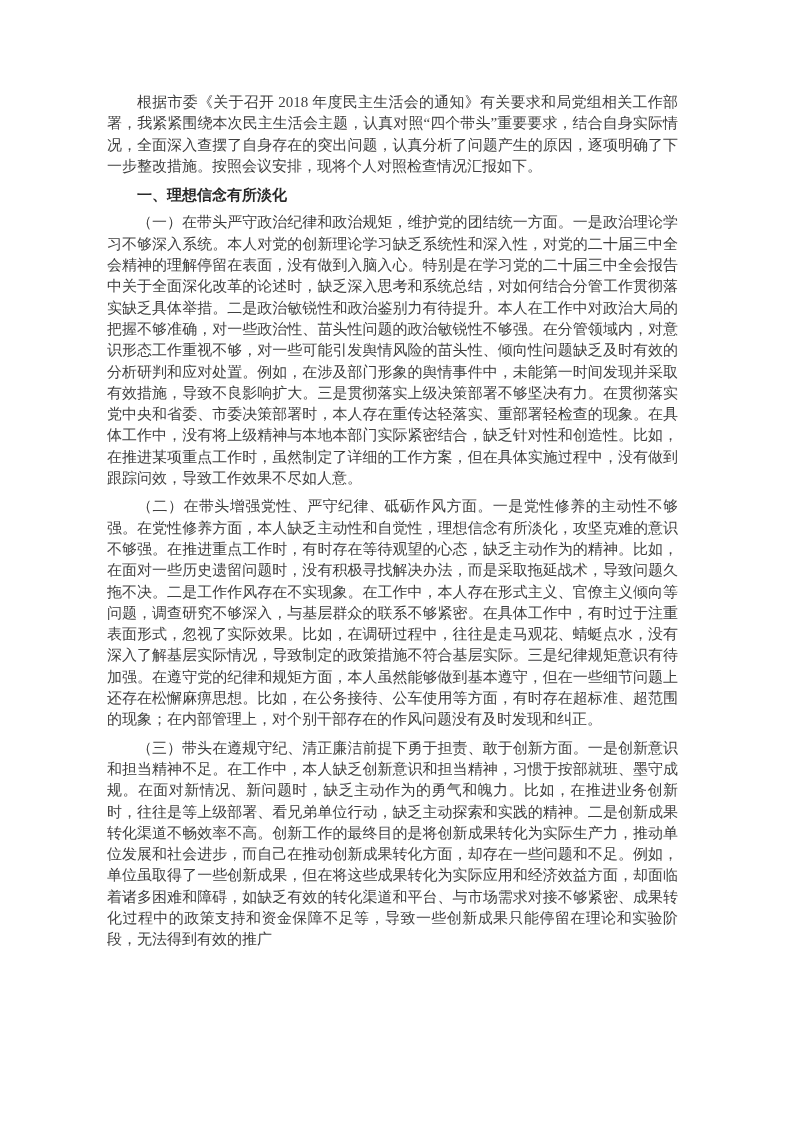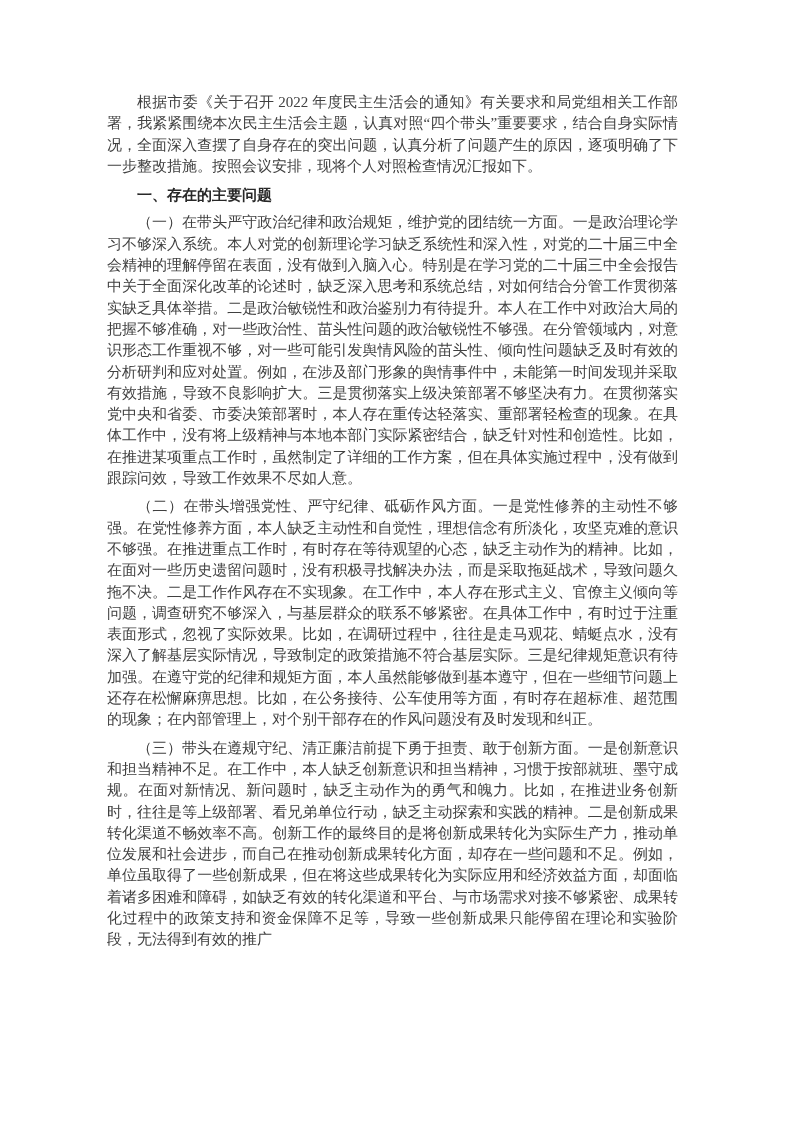--- a/index.html
+++ b/index.html
@@ -37,22 +37,22 @@
     line-height: 21.3px;
     font-weight: bold;
     color: #282828;
     text-indent: 2em;
   }
 </style>
 </head>
 <body>
 
 <div class="page">
-  <p class="para">根据市委《关于召开 2022 年度民主生活会的通知》有关要求和局党组相关工作部署，我紧紧围绕本次民主生活会主题，认真对照“四个带头”重要要求，结合自身实际情况，全面深入查摆了自身存在的突出问题，认真分析了问题产生的原因，逐项明确了下一步整改措施。按照会议安排，现将个人对照检查情况汇报如下。</p>
+  <p class="para">根据市委《关于召开 2018 年度民主生活会的通知》有关要求和局党组相关工作部署，我紧紧围绕本次民主生活会主题，认真对照“四个带头”重要要求，结合自身实际情况，全面深入查摆了自身存在的突出问题，认真分析了问题产生的原因，逐项明确了下一步整改措施。按照会议安排，现将个人对照检查情况汇报如下。</p>
 
-  <h2 class="section-heading">一、存在的主要问题</h2>
+  <h2 class="section-heading">一、理想信念有所淡化</h2>
 
   <p class="para">（一）在带头严守政治纪律和政治规矩，维护党的团结统一方面。一是政治理论学习不够深入系统。本人对党的创新理论学习缺乏系统性和深入性，对党的二十届三中全会精神的理解停留在表面，没有做到入脑入心。特别是在学习党的二十届三中全会报告中关于全面深化改革的论述时，缺乏深入思考和系统总结，对如何结合分管工作贯彻落实缺乏具体举措。二是政治敏锐性和政治鉴别力有待提升。本人在工作中对政治大局的把握不够准确，对一些政治性、苗头性问题的政治敏锐性不够强。在分管领域内，对意识形态工作重视不够，对一些可能引发舆情风险的苗头性、倾向性问题缺乏及时有效的分析研判和应对处置。例如，在涉及部门形象的舆情事件中，未能第一时间发现并采取有效措施，导致不良影响扩大。三是贯彻落实上级决策部署不够坚决有力。在贯彻落实党中央和省委、市委决策部署时，本人存在重传达轻落实、重部署轻检查的现象。在具体工作中，没有将上级精神与本地本部门实际紧密结合，缺乏针对性和创造性。比如，在推进某项重点工作时，虽然制定了详细的工作方案，但在具体实施过程中，没有做到跟踪问效，导致工作效果不尽如人意。</p>
 
   <p class="para">（二）在带头增强党性、严守纪律、砥砺作风方面。一是党性修养的主动性不够强。在党性修养方面，本人缺乏主动性和自觉性，理想信念有所淡化，攻坚克难的意识不够强。在推进重点工作时，有时存在等待观望的心态，缺乏主动作为的精神。比如，在面对一些历史遗留问题时，没有积极寻找解决办法，而是采取拖延战术，导致问题久拖不决。二是工作作风存在不实现象。在工作中，本人存在形式主义、官僚主义倾向等问题，调查研究不够深入，与基层群众的联系不够紧密。在具体工作中，有时过于注重表面形式，忽视了实际效果。比如，在调研过程中，往往是走马观花、蜻蜓点水，没有深入了解基层实际情况，导致制定的政策措施不符合基层实际。三是纪律规矩意识有待加强。在遵守党的纪律和规矩方面，本人虽然能够做到基本遵守，但在一些细节问题上还存在松懈麻痹思想。比如，在公务接待、公车使用等方面，有时存在超标准、超范围的现象；在内部管理上，对个别干部存在的作风问题没有及时发现和纠正。</p>
 
   <p class="para">（三）带头在遵规守纪、清正廉洁前提下勇于担责、敢于创新方面。一是创新意识和担当精神不足。在工作中，本人缺乏创新意识和担当精神，习惯于按部就班、墨守成规。在面对新情况、新问题时，缺乏主动作为的勇气和魄力。比如，在推进业务创新时，往往是等上级部署、看兄弟单位行动，缺乏主动探索和实践的精神。二是创新成果转化渠道不畅效率不高。创新工作的最终目的是将创新成果转化为实际生产力，推动单位发展和社会进步，而自己在推动创新成果转化方面，却存在一些问题和不足。例如，单位虽取得了一些创新成果，但在将这些成果转化为实际应用和经济效益方面，却面临着诸多困难和障碍，如缺乏有效的转化渠道和平台、与市场需求对接不够紧密、成果转化过程中的政策支持和资金保障不足等，导致一些创新成果只能停留在理论和实验阶段，无法得到有效的推广</p>
 </div>
 
 </body></html>

